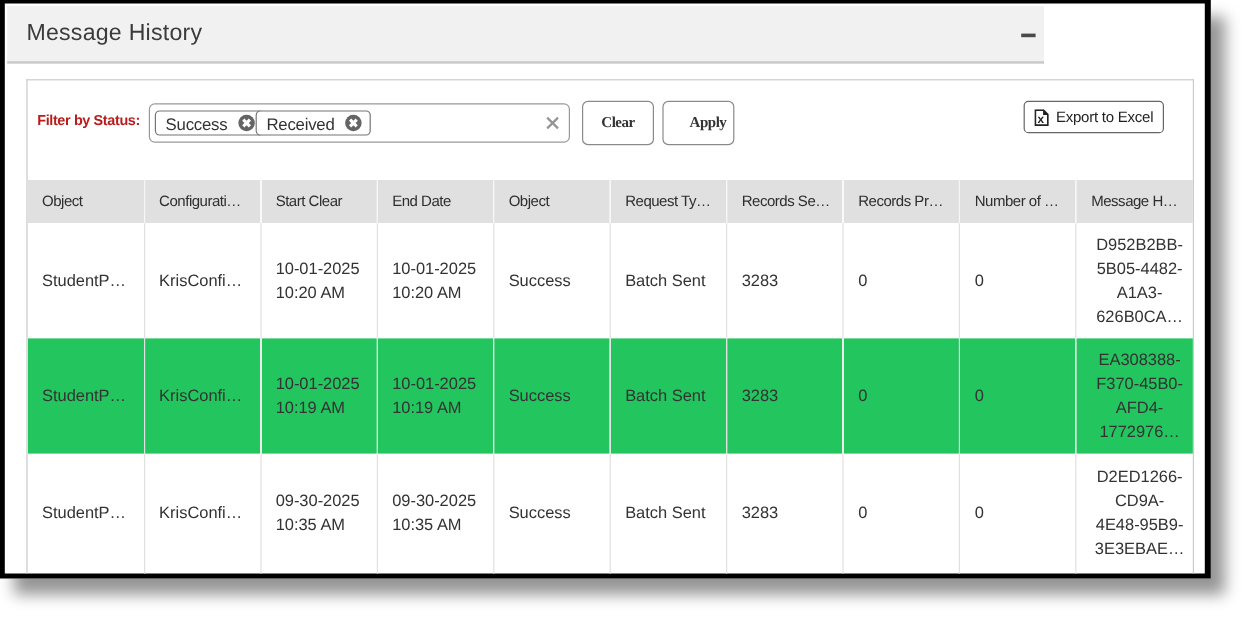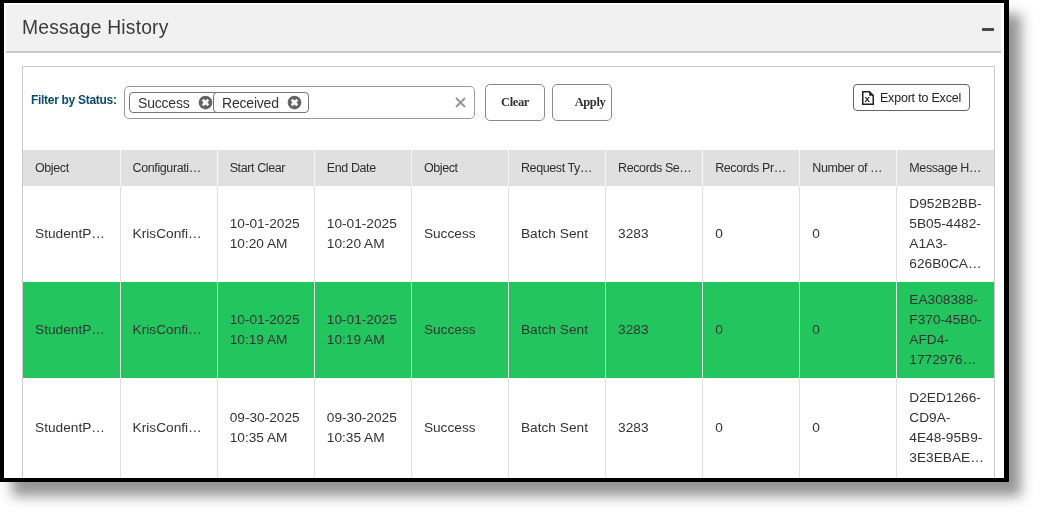--- a/index.html
+++ b/index.html
@@ -6,36 +6,36 @@
 html,body { width:1043px; height:517px; background:#fff; font-family:"Liberation Sans", sans-serif; overflow:hidden; }
 .panel {
   position:absolute; left:0; top:0;
   width:1009px; height:482px;
   border:4px solid #000;
   border-top-width:3px; border-right-width:5px;
   background:#fff;
   box-shadow:12px 14px 12px rgba(0,0,0,0.42);
 }
 .titlebar {
-  position:absolute; left:2px; top:2px; width:995px; height:48px;
+  position:absolute; left:2px; top:2px; width:864px; height:48px;
   background:#f1f1f1; border-bottom:2px solid #c9c9c9;
 }
 .title {
   position:absolute; left:16px; top:0; line-height:46px;
   font-size:19.3px; color:#3b3b3b; letter-spacing:0.2px;
 }
 .dash { position:absolute; right:7px; top:23px; width:12px; height:3px; background:#4a4a4a; }
 .box {
   position:absolute; left:18px; top:63px; width:973px;
   border:1px solid #cbcbcb; border-bottom:none;
 }
 .filter { position:relative; height:83px; }
 .flabel {
   position:absolute; left:8px; top:26px; font-weight:bold; font-size:12px;
-  letter-spacing:-0.3px; color:#0c4a6e; line-height:15px;
+  letter-spacing:-0.3px; color:#b91c1c; line-height:15px;
 }
 .msel {
   position:absolute; left:101px; top:19px; width:351px; height:33px;
   border:1px solid #999; border-radius:5px; background:#fff;
 }
 .chip {
   position:absolute; top:5px; height:21px;
   border:1px solid #757575; border-radius:4px; background:#fff;
   font-size:14px; letter-spacing:-0.2px; color:#333;
   display:flex; align-items:center; padding:0 6px 0 8px;
@@ -68,21 +68,21 @@
   padding:0 4px 0 12px; border-right:1px solid #f6f6f6;
   white-space:nowrap; overflow:hidden;
 }
 th:last-child { border-right:none;margin-top:23px; }
 td {
   height:96px; vertical-align:middle; text-align:left;
   font-size:13.7px; color:#333; line-height:20px;
   padding:0 4px 0 12px; border-right:1px solid #e0e0e0;
   overflow:hidden;
 }
-td:last-child { border-right:none; }
+td:last-child { border-right:none;text-align:center; }
 tr.alt td { background:#22c55e; }
 tr:last-child td { height:100px; }
 </style>
 </head>
 <body>
 <div class="panel">
   <div class="titlebar">
     <div class="title">Message History</div>
     <div class="dash"></div>
   </div>

